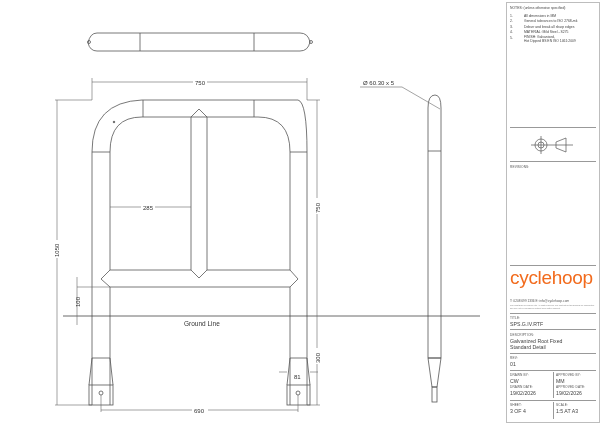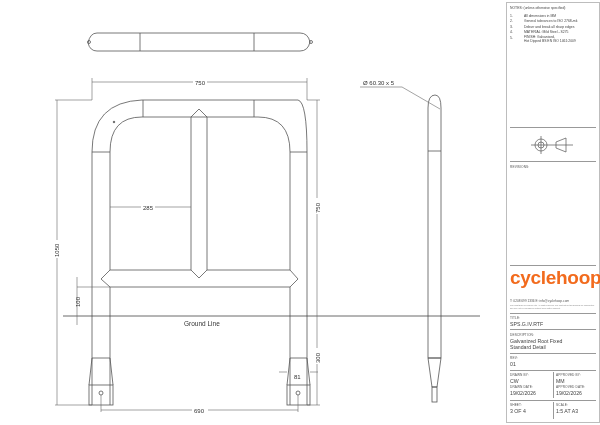--- a/index.html
+++ b/index.html
@@ -6,21 +6,21 @@
   body{width:600px;height:425px;position:relative;overflow:hidden;font-family:"Liberation Sans",sans-serif;color:#333;}
   #drawing{position:absolute;left:0;top:0;width:600px;height:425px;}
   .tb{position:absolute;left:506px;top:2px;width:92px;height:419px;border:1px solid #bdbdbd;background:#fff;}
   .tb .notes{position:absolute;left:3px;top:3px;width:86px;font-size:3.4px;line-height:5.6px;color:#444;}
   .tb .notes .h{font-size:3.4px;margin-bottom:2px;}
   .tb .notes .row{display:flex;}
   .tb .notes .n{width:14px;flex:none;}
   .tb .hr{position:absolute;left:3px;width:86px;height:0;border-top:1px solid #999;}
   .tb .label{position:absolute;font-size:3.2px;color:#555;letter-spacing:0.1px;}
   .tb .val{position:absolute;font-size:5.2px;color:#444;}
-  .tb .brand{position:absolute;left:3px;top:264px;font-size:19px;font-weight:bold;color:#f26b1d;letter-spacing:-0.3px;}
+  .tb .brand{position:absolute;left:3px;top:264px;font-size:19px;font-weight:normal;color:#f26b1d;letter-spacing:-0.3px;}
   .tb .contact{position:absolute;left:3px;top:296px;font-size:3.2px;color:#555;}
   .tb .fine{position:absolute;left:3px;top:301px;width:86px;font-size:2px;line-height:2.6px;color:#888;}
   .tb .vsep{position:absolute;width:0;border-left:1px solid #999;}
   svg text{font-family:"Liberation Sans",sans-serif;fill:#333;}
 </style>
 </head>
 <body>
 
 <svg id="drawing" width="600" height="425" viewBox="0 0 600 425" xmlns="http://www.w3.org/2000/svg">
   <g stroke="#555" stroke-width="0.8" fill="none">

